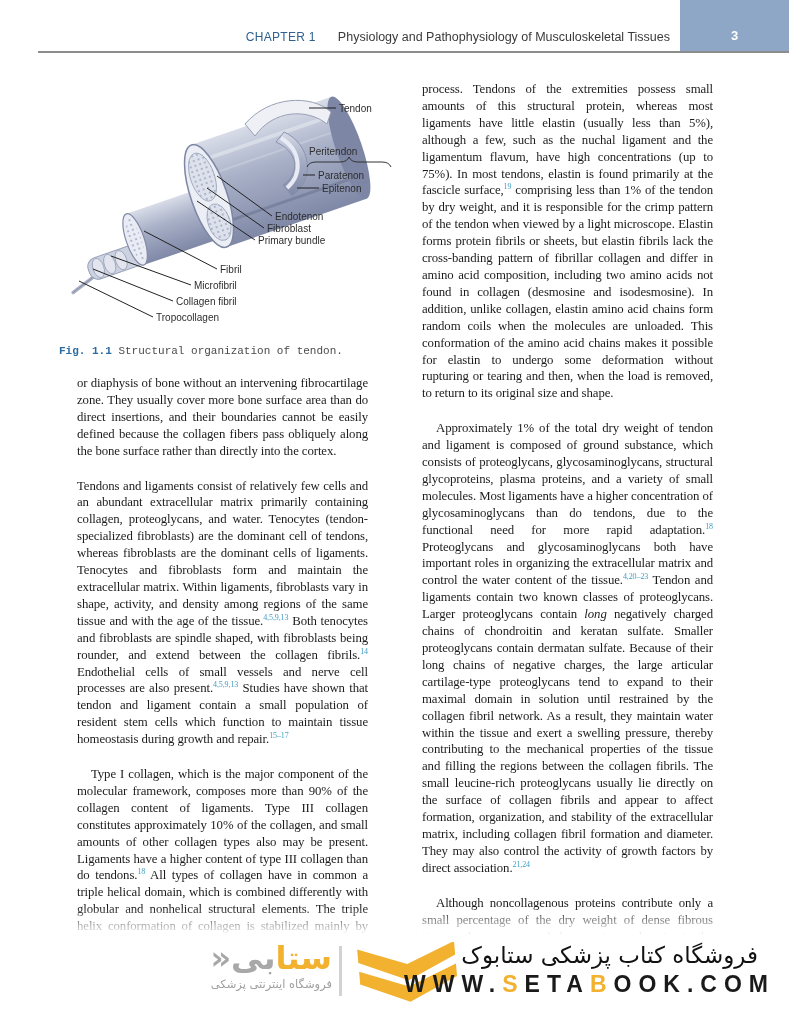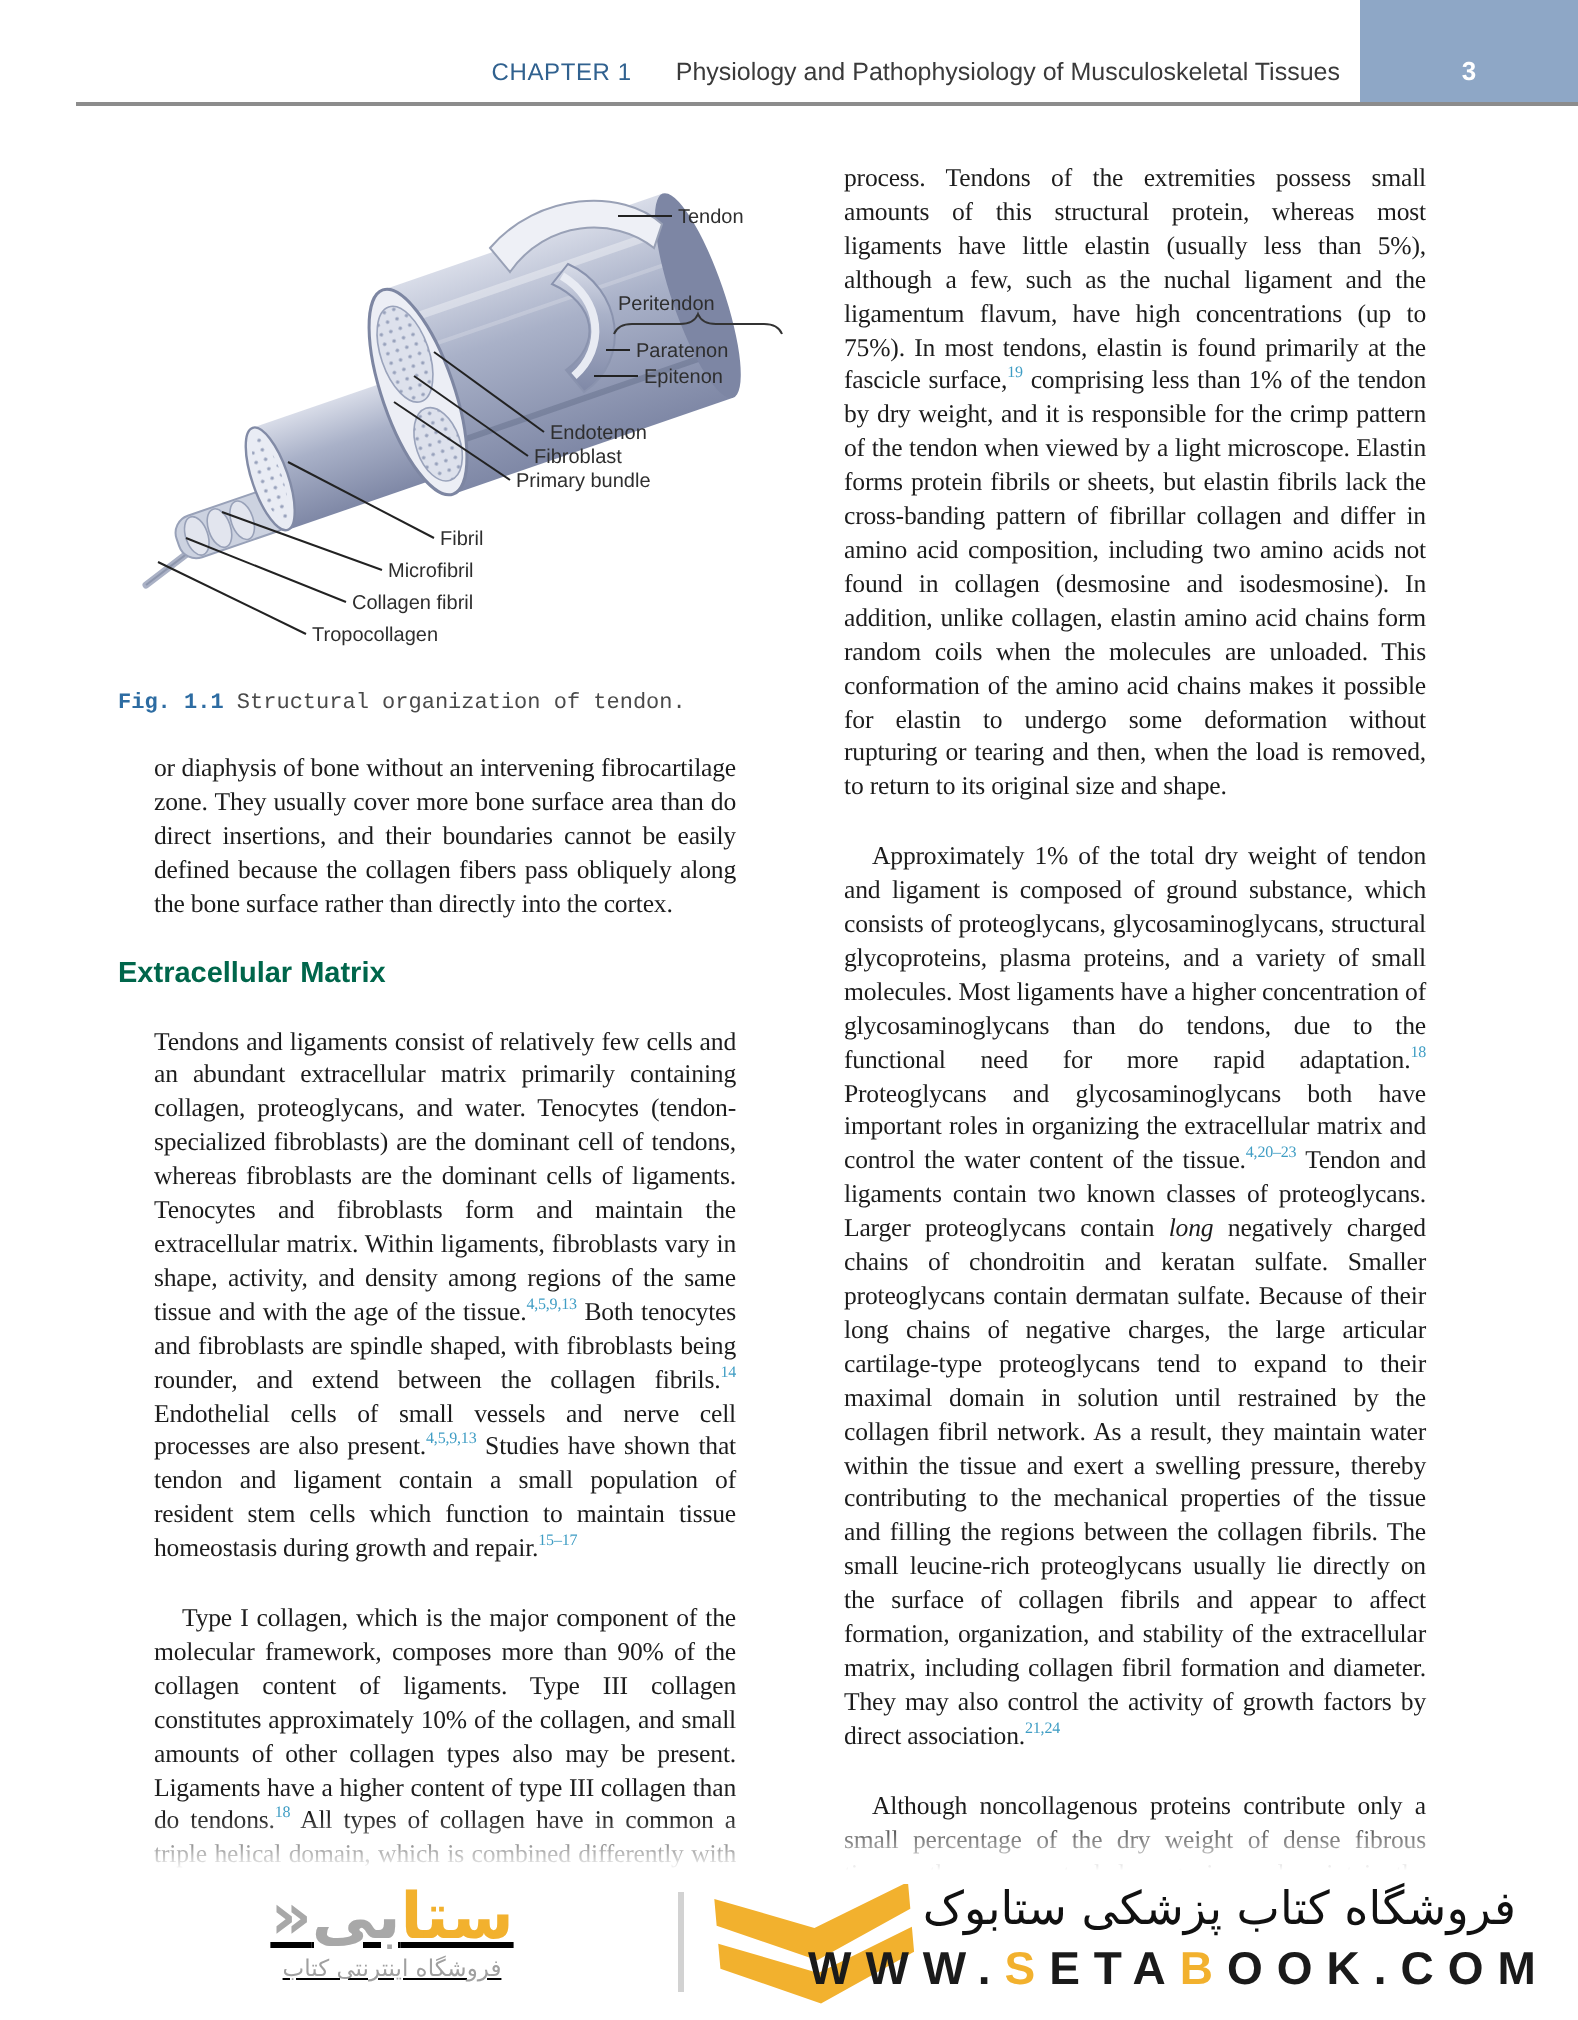--- a/index.html
+++ b/index.html
@@ -47,21 +47,21 @@
     font-family:Liberation Mono, monospace;font-size:11px;
     color:#4a4a4a;margin-top:3px;
   }
   .fig-caption b{color:#2d6ca2;}
   
   .fadeout{
     position:absolute;left:0;top:908px;width:789px;height:34px;
     background:linear-gradient(to bottom, rgba(255,255,255,0), #ffffff 80%);
   }
   .footer{position:absolute;left:0;top:940px;width:789px;height:70px;background:#ffffff;}
-  .logo-block{position:absolute;left:60px;top:0;width:272px;text-align:center;direction:rtl;text-decoration:underline;}
+  .logo-block{position:absolute;left:60px;top:0;width:272px;direction:rtl;}
   .logo-word{font-family:"DejaVu Sans", sans-serif;font-size:32px;font-weight:bold;line-height:36px;}
   .logo-sub{font-family:"DejaVu Sans", sans-serif;font-size:11.5px;color:#a0a0a0;margin-top:1px;}
   .yel{color:#f2b12e;}
   .gry{color:#a8a8a8;}
   .divider{position:absolute;left:339px;top:6px;width:3px;height:50px;background:#d2d2d2;}
   .chevrons{position:absolute;left:354px;top:2px;}
   .store-name{
     position:absolute;left:420px;top:2px;width:338px;text-align:right;direction:rtl;
     font-family:"DejaVu Sans", sans-serif;font-size:23px;color:#111111;
   }
@@ -161,40 +161,39 @@
       <text x="117" y="238.5">Collagen fibril</text>
       <text x="97" y="254.5">Tropocollagen</text>
     </svg>
     <div class="fig-caption">
       <b>Fig. 1.1</b>
       <span>Structural organization of tendon.</span>
     </div>
   </div>
 
   <p>or diaphysis of bone without an intervening fibrocartilage zone. They usually cover more bone surface area than do direct insertions, and their boundaries cannot be easily defined because the collagen fibers pass obliquely along the bone surface rather than directly into the cortex.</p>
-  <div class="green-h">Extracellular Matrix</div>
   <p>Tendons and ligaments consist of relatively few cells and an abundant extracellular matrix primarily containing collagen, proteoglycans, and water. Tenocytes (tendon-specialized fibroblasts) are the dominant cell of tendons, whereas fibroblasts are the dominant cells of ligaments. Tenocytes and fibroblasts form and maintain the extracellular matrix. Within ligaments, fibroblasts vary in shape, activity, and density among regions of the same tissue and with the age of the tissue.<sup class="ref">4,5,9,13</sup> Both tenocytes and fibroblasts are spindle shaped, with fibroblasts being rounder, and extend between the collagen fibrils.<sup class="ref">14</sup> Endothelial cells of small vessels and nerve cell processes are also present.<sup class="ref">4,5,9,13</sup> Studies have shown that tendon and ligament contain a small population of resident stem cells which function to maintain tissue homeostasis during growth and repair.<sup class="ref">15–17</sup></p>
   <p class="indent">Type I collagen, which is the major component of the molecular framework, composes more than 90% of the collagen content of ligaments. Type III collagen constitutes approximately 10% of the collagen, and small amounts of other collagen types also may be present. Ligaments have a higher content of type III collagen than do tendons.<sup class="ref">18</sup> All types of collagen have in common a triple helical domain, which is combined differently with globular and nonhelical structural elements. The triple helix conformation of collagen is stabilized mainly by hydrogen bonds between glycine residues and between hydroxyl groups of hydroxyproline. This helical conformation is reinforced by hydroxyproline-forming and proline-forming hydrogen bonds to the other two chains. The physical properties of collagen and its resistance to enzymatic and chemical breakdown rely on covalent cross-links within and between the molecules.</p>
   <p class="indent faded">Elastin is a protein that, like collagen, contributes to the structure of</p>
 </div>
 
 <div class="col col-right">
   <p>process. Tendons of the extremities possess small amounts of this structural protein, whereas most ligaments have little elastin (usually less than 5%), although a few, such as the nuchal ligament and the ligamentum flavum, have high concentrations (up to 75%). In most tendons, elastin is found primarily at the fascicle surface,<sup class="ref">19</sup> comprising less than 1% of the tendon by dry weight, and it is responsible for the crimp pattern of the tendon when viewed by a light microscope. Elastin forms protein fibrils or sheets, but elastin fibrils lack the cross-banding pattern of fibrillar collagen and differ in amino acid composition, including two amino acids not found in collagen (desmosine and isodesmosine). In addition, unlike collagen, elastin amino acid chains form random coils when the molecules are unloaded. This conformation of the amino acid chains makes it possible for elastin to undergo some deformation without rupturing or tearing and then, when the load is removed, to return to its original size and shape.</p>
   <p class="indent">Approximately 1% of the total dry weight of tendon and ligament is composed of ground substance, which consists of proteoglycans, glycosaminoglycans, structural glycoproteins, plasma proteins, and a variety of small molecules. Most ligaments have a higher concentration of glycosaminoglycans than do tendons, due to the functional need for more rapid adaptation.<sup class="ref">18</sup> Proteoglycans and glycosaminoglycans both have important roles in organizing the extracellular matrix and control the water content of the tissue.<sup class="ref">4,20–23</sup> Tendon and ligaments contain two known classes of proteoglycans. Larger proteoglycans contain <i>long</i> negatively charged chains of chondroitin and keratan sulfate. Smaller proteoglycans contain dermatan sulfate. Because of their long chains of negative charges, the large articular cartilage-type proteoglycans tend to expand to their maximal domain in solution until restrained by the collagen fibril network. As a result, they maintain water within the tissue and exert a swelling pressure, thereby contributing to the mechanical properties of the tissue and filling the regions between the collagen fibrils. The small leucine-rich proteoglycans usually lie directly on the surface of collagen fibrils and appear to affect formation, organization, and stability of the extracellular matrix, including collagen fibril formation and diameter. They may also control the activity of growth factors by direct association.<sup class="ref">21,24</sup></p>
   <p class="indent">Although noncollagenous proteins contribute only a small percentage of the dry weight of dense fibrous tissues, they appear to help organize and maintain the macromolecular framework of the collagen matrix, aid in the adherence of cells to the framework, and possibly influence cell function. One noncollagenous protein, fibronectin, has been identified in the extracellular matrix of ligaments and may be associated with several matrix component molecules and with blood vessels. Other noncollagenous proteins undoubtedly exist within the matrix, but their identity and their functions have not yet been defined. Many of the noncollagenous proteins also contain a few monosaccharides and oligosaccharides.<sup class="ref">4,5</sup></p>
   <div class="green-h">Injury</div>
   <p>Acute strains and tears to tendons and ligaments disrupt the</p>
   <p class="faded">matrix, damage blood vessels, and injure cells. Because of their</p>
 </div>
 
 <div class="fadeout"></div>
 <div class="footer">
   <div class="logo-block">
     <div class="logo-word"><span class="yel">ستا</span><span class="gry">بی</span><span class="gry">«</span></div>
-    <div class="logo-sub">فروشگاه اینترنتی کتاب</div>
+    <div class="logo-sub">فروشگاه اینترنتی پزشکی</div>
   </div>
   <div class="divider"></div>
   <div class="chevrons">
     <svg width="108" height="62" viewBox="0 0 120 68">
       <g transform="rotate(-5 60 34)" fill="#f2b12e">
         <path d="M6,3 L60,24 L114,3 L114,18 L60,42 L6,18 Z"></path>
         <path d="M6,28 L60,49 L114,28 L114,42 L60,66 L6,42 Z"></path>
       </g>
     </svg>
   </div>

